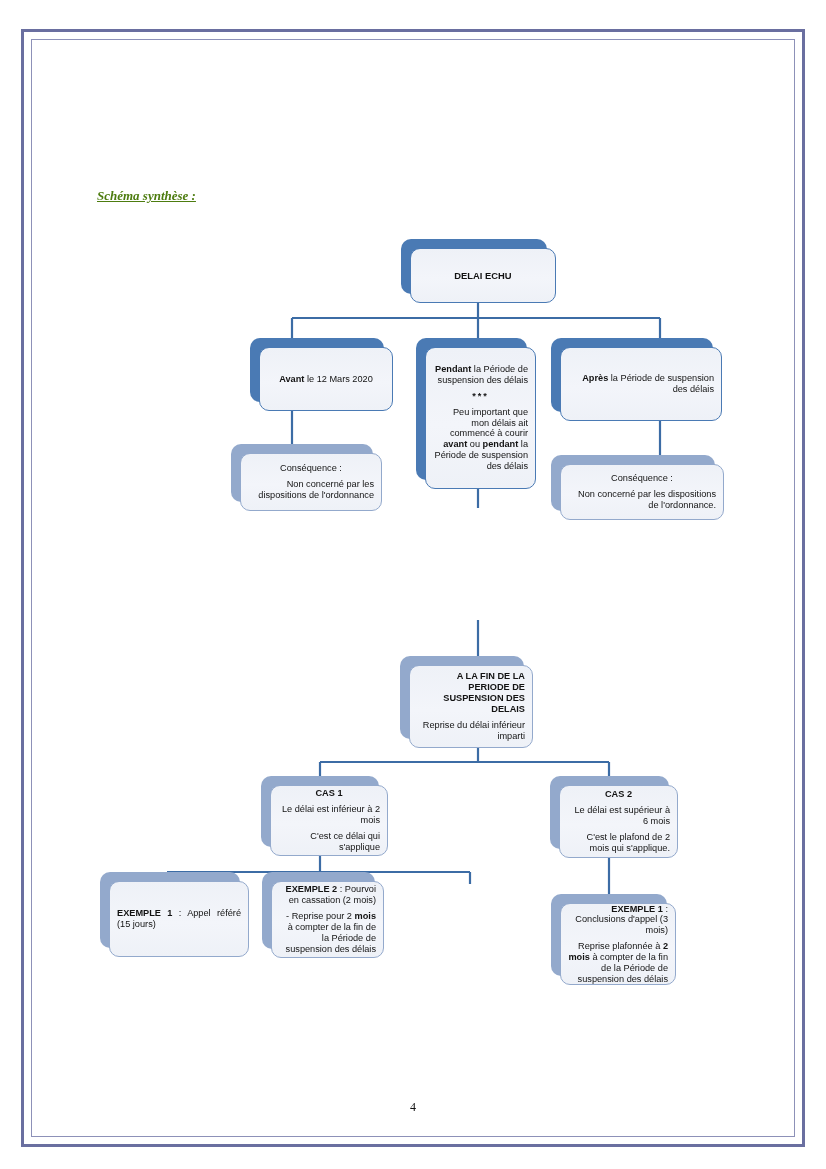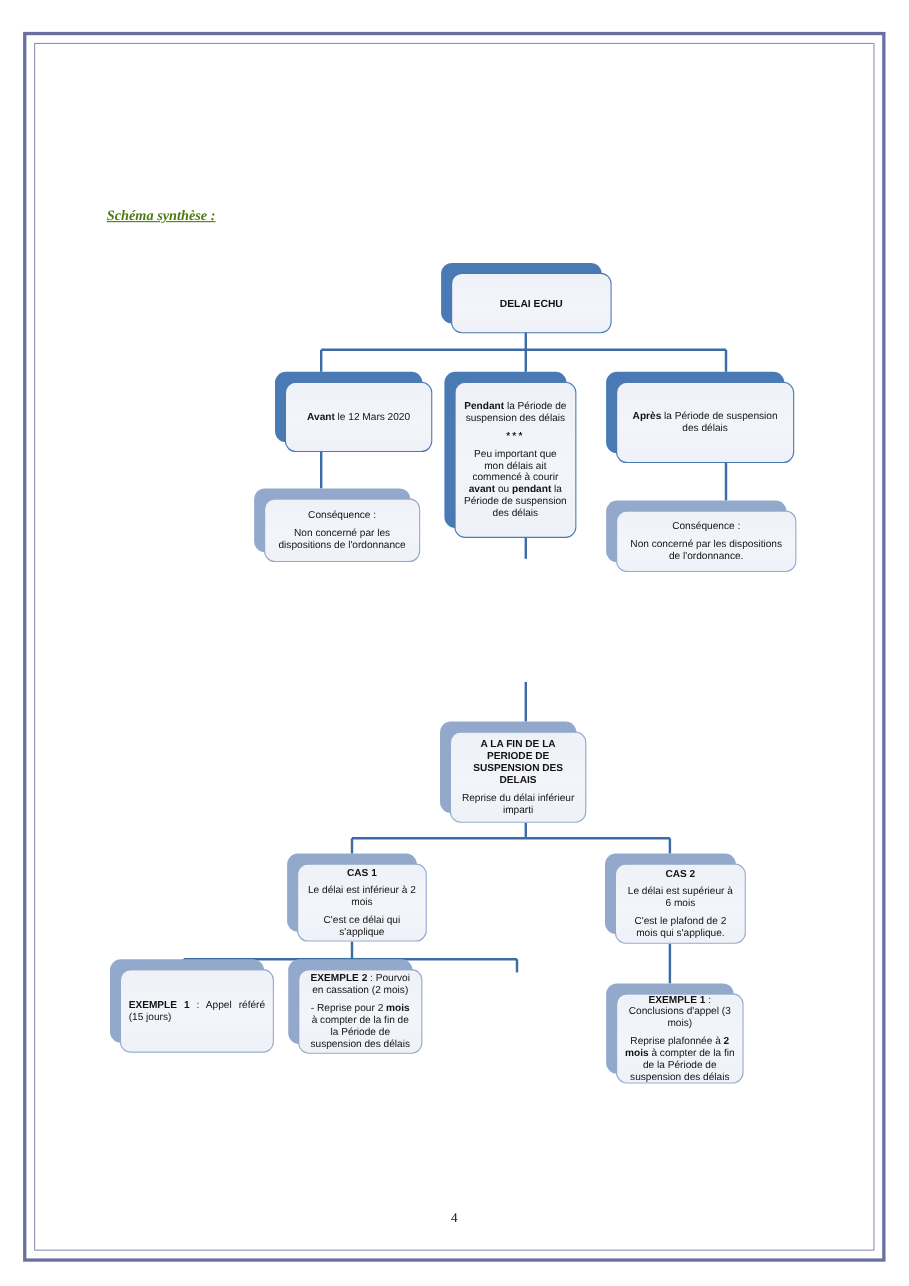--- a/index.html
+++ b/index.html
@@ -52,21 +52,21 @@
   }
   
   .node.dark .shadow{background:#4a7ab4;}
   .node.dark .face{border:1.4px solid #4a7ab4;}
   
   .node.light .shadow{background:#93a9cc;}
   .node.light .face{border:1.4px solid #93a9cc;}
 
   .node p{margin:0;padding:0;line-height:1.18;}
   .node p + p{margin-top:5px;}
-  .node .face{font-size:9.2px;color:#131313;text-align:center;}
+  .node .face{font-size:9.2px;color:#131313;text-align:right;}
   .node b{font-weight:bold;}
   .node .ttl{font-weight:bold;}
   .just .face{text-align:justify;align-items:center;}
   .just .face p{text-align:justify;}
   .lead .face{font-weight:bold;font-size:9.4px;}
 
   
   .stars{letter-spacing:2px;font-weight:bold;}
 
   
@@ -124,21 +124,21 @@
     </div>
   </div>
 
   <div class="node dark" style="left:231px;top:338px;width:134px;height:64px;margin-left:19px;">
     <div class="shadow"></div>
     <div class="face">
       <p><b>Avant</b><span> le 12 Mars 2020</span></p>
     </div>
   </div>
 
-  <div class="node dark" style="left:404px;top:338px;width:111px;height:142px;">
+  <div class="node dark" style="left:416px;top:338px;width:111px;height:142px;">
     <div class="shadow"></div>
     <div class="face">
       <p><b>Pendant</b><span> la Période de suspension des délais</span></p>
       <p class="stars">***</p>
       <p><span>Peu important que mon délais ait commencé à courir </span><b>avant</b><span> ou </span><b>pendant</b><span> la Période de suspension des délais</span></p>
     </div>
   </div>
 
   <div class="node dark" style="left:551px;top:338px;width:162px;height:74px;">
     <div class="shadow"></div>

